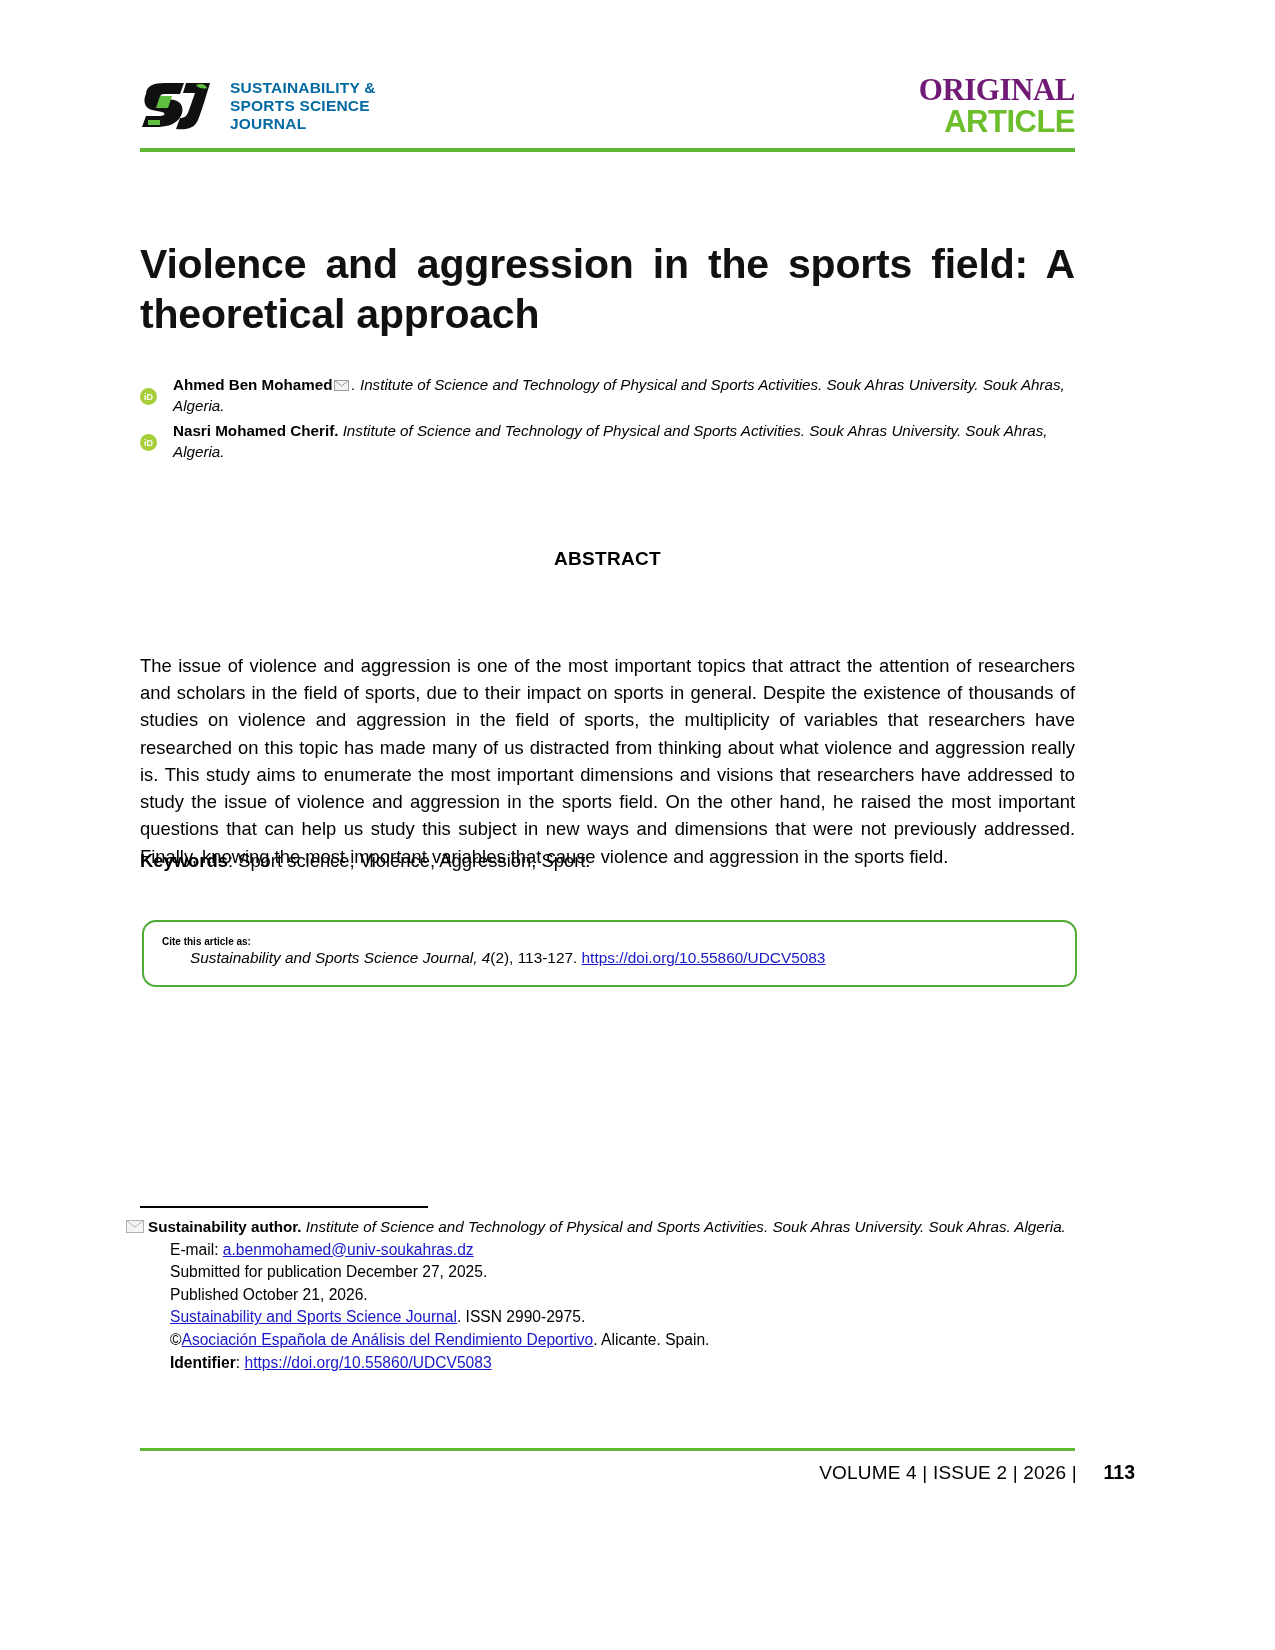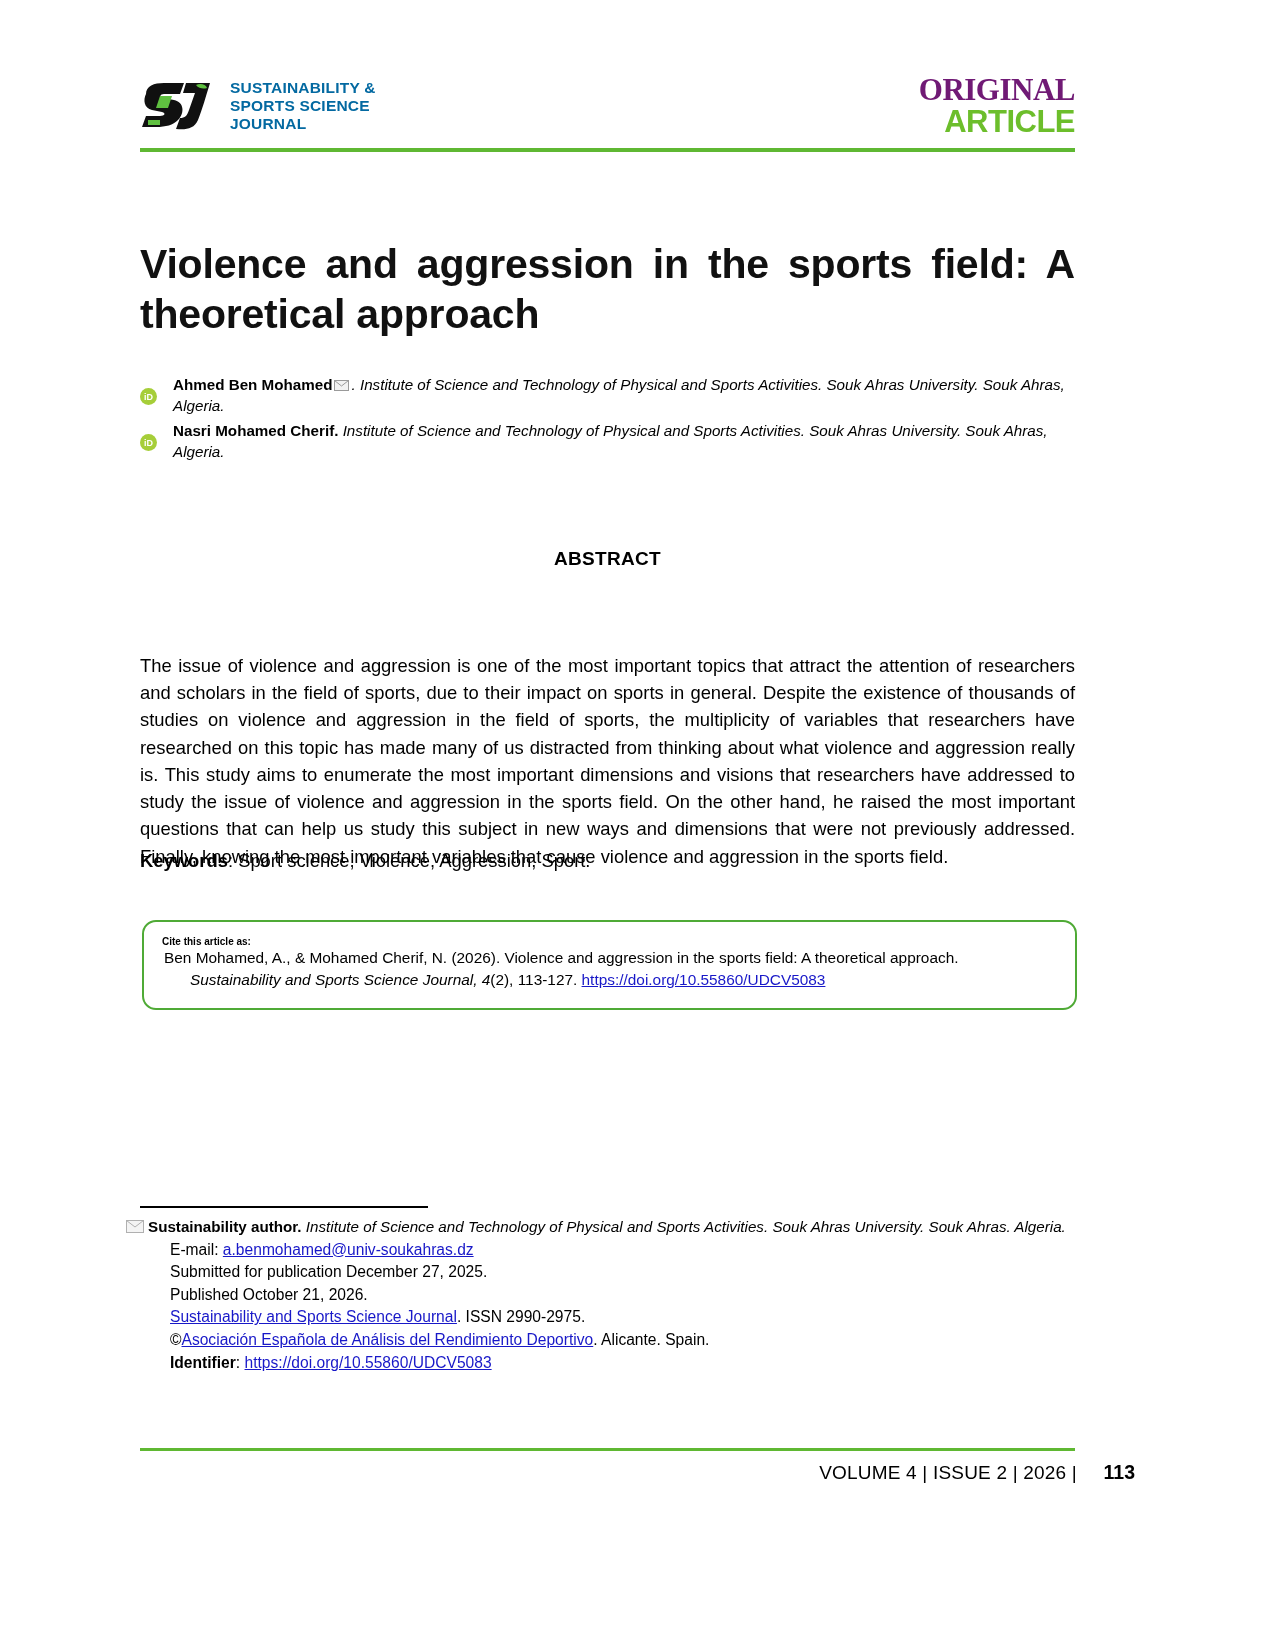--- a/index.html
+++ b/index.html
@@ -325,21 +325,20 @@
 
   <div class="abstract-heading">ABSTRACT</div>
   <div class="abstract-body">The issue of violence and aggression is one of the most important topics that attract the attention of researchers and scholars in the field of sports, due to their impact on sports in general. Despite the existence of thousands of studies on violence and aggression in the field of sports, the multiplicity of variables that researchers have researched on this topic has made many of us distracted from thinking about what violence and aggression really is. This study aims to enumerate the most important dimensions and visions that researchers have addressed to study the issue of violence and aggression in the sports field. On the other hand, he raised the most important questions that can help us study this subject in new ways and dimensions that were not previously addressed. Finally, knowing the most important variables that cause violence and aggression in the sports field.</div>
   <div class="keywords-line">
     <span class="keywords-label">Keywords</span><span>: Sport science, Violence, Aggression, Sport.</span>
   </div>
 
   <div class="cite-box">
     <div class="cite-title">Cite this article as:</div>
     <div class="cite-text">
-      <span>Ben Mohamed, A., &amp; Mohamed Cherif, N. (2026). Violence and aggression in the sports field: A theoretical approach.</span>
       <span class="indent"><span class="it">Sustainability and Sports Science Journal, 4</span><span>(2), 113-127. </span><a class="link" href="#">https://doi.org/10.55860/UDCV5083</a></span>
     </div>
   </div>
 
   <div class="foot-rule"></div>
   <div class="footnote">
     <div class="foot-first">
       <span class="foot-mail"><svg width="18" height="13" viewBox="0 0 18 13" xmlns="http://www.w3.org/2000/svg">
             <rect x="0.5" y="0.5" width="17" height="12" fill="#f4f4f4" stroke="#b0b0b0"></rect>
             <path d="M0.5 0.5 L9 7 L17.5 0.5" fill="none" stroke="#b0b0b0"></path>

